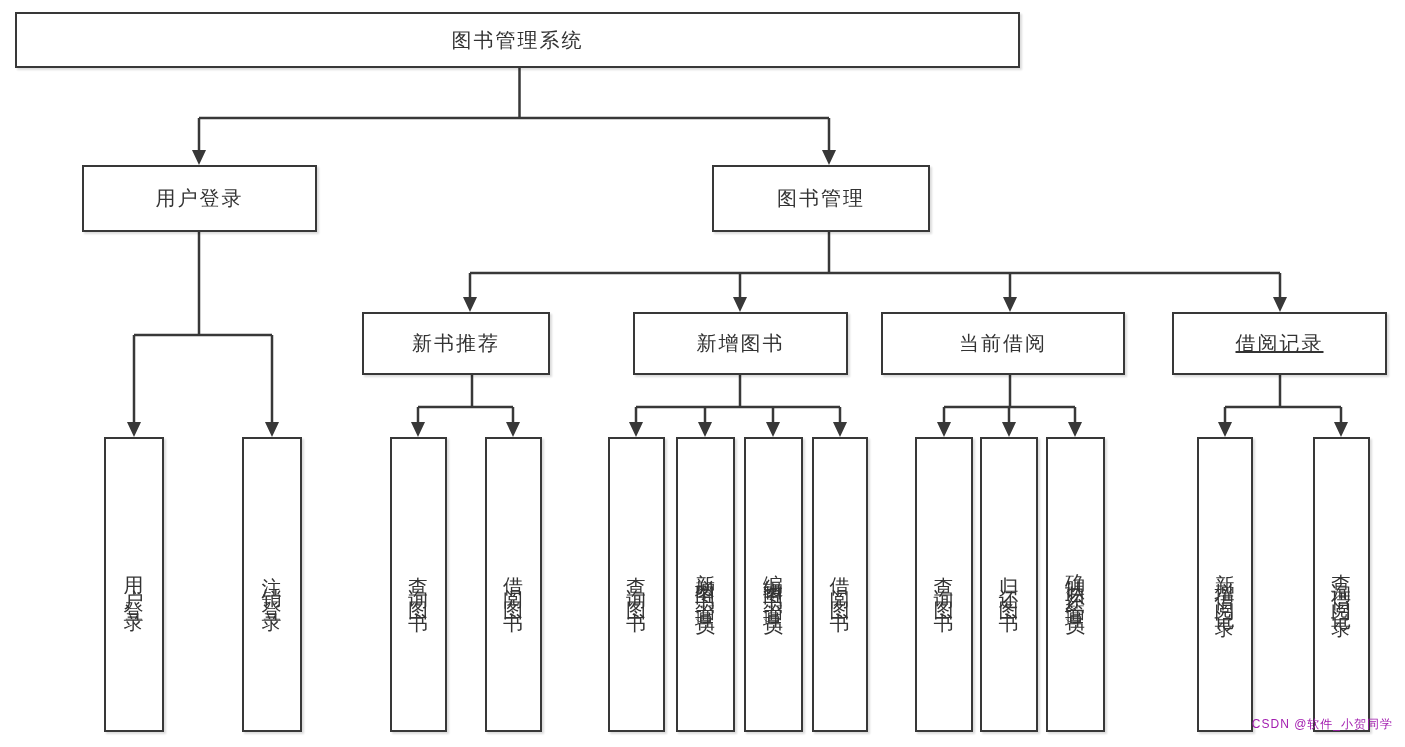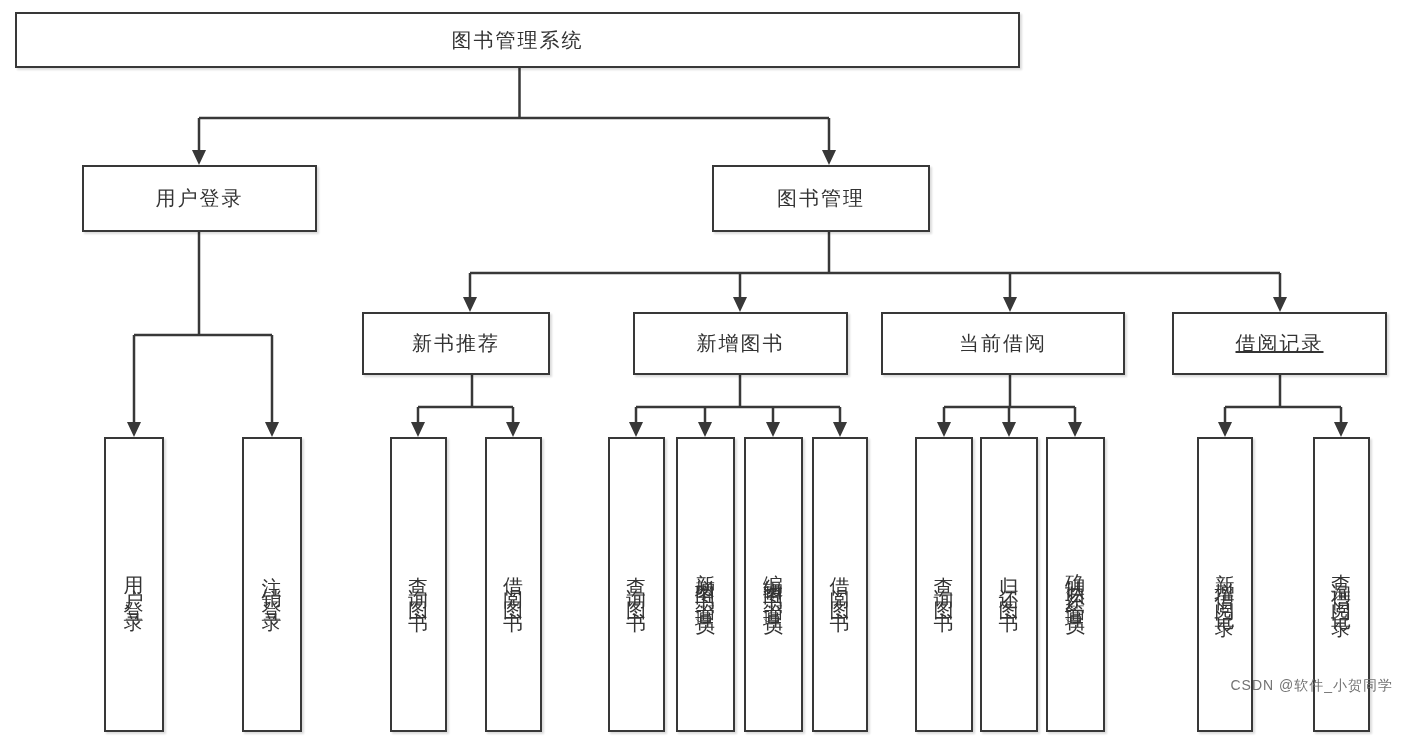--- a/index.html
+++ b/index.html
@@ -37,24 +37,24 @@
     text-orientation: mixed;
     font-size: 20px;
     line-height: 1;
     white-space: nowrap;
   }
   .ls-a { letter-spacing: 12px; }
   .ls-b { letter-spacing: 9px; }
   .ls-c { letter-spacing: 6px; }
   #watermark {
     position: absolute;
-    top: 677px;
+    top: 716px;
     right: 12px;
-    font-size: 14px;
-    color: #737373;
+    font-size: 12px;
+    color: #a21caf;
     letter-spacing: 1px;
     white-space: nowrap;
     z-index: 5;
   }
 </style>
 </head>
 <body>
 
 <div id="canvas">
 

